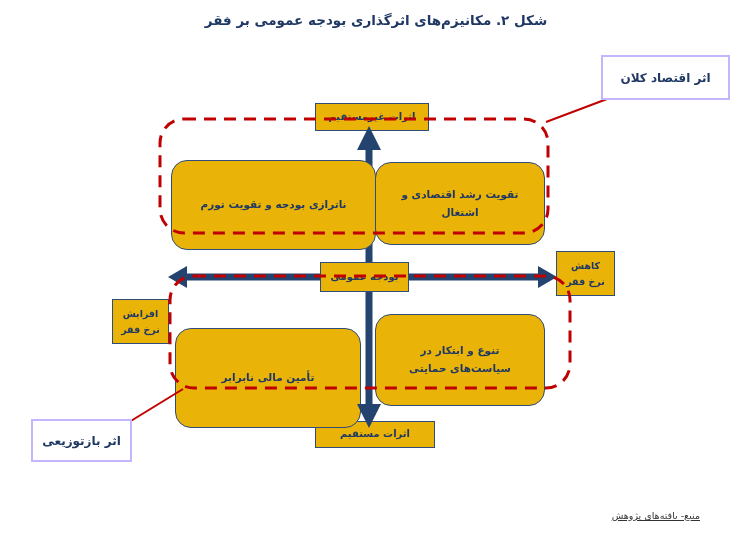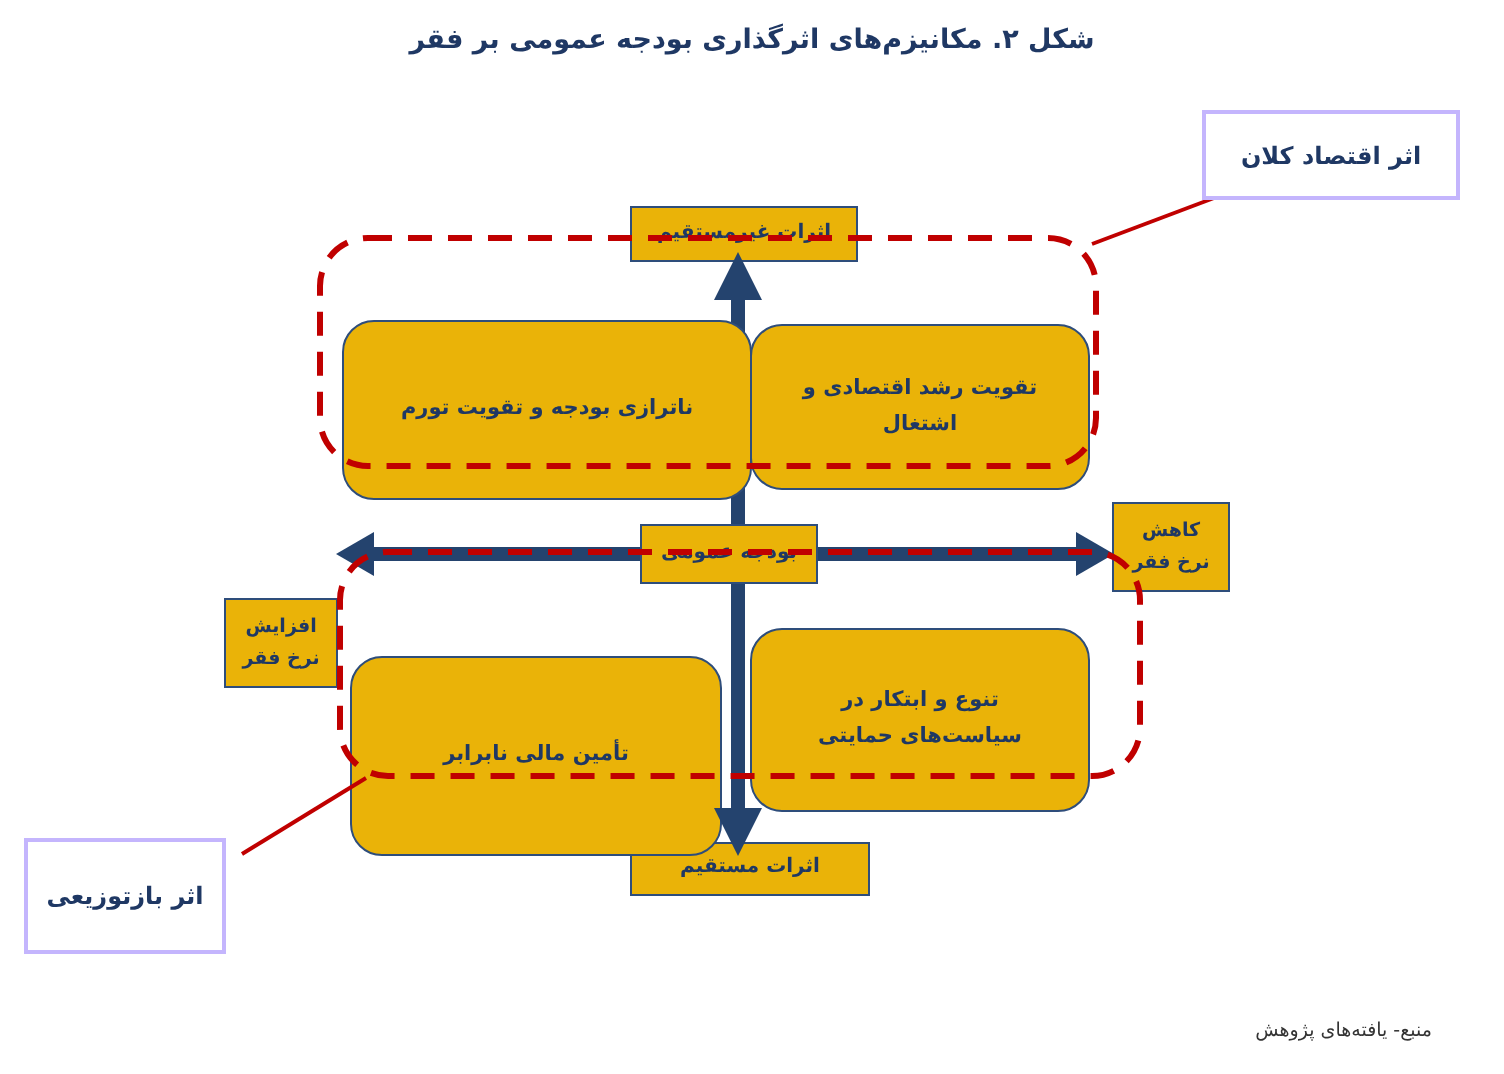--- a/index.html
+++ b/index.html
@@ -64,25 +64,26 @@
     display: flex;
     align-items: center;
     justify-content: center;
     text-align: center;
     font-size: 12px;
     z-index: 4;
   }
 
   .source {
     position: absolute;
-    right: 36px;
+    right: 52px;
     bottom: 16px;
     font-size: 9.5px;
     color: #333333;
     z-index: 2;
+    text-decoration: underline;
   }
 </style>
 </head>
 <body>
 
 <div class="page">
 
   <div class="title" dir="rtl">شکل ۲. مکانیزم‌های اثرگذاری بودجه عمومی بر فقر</div>
 
   <svg class="layer arrows-layer" viewBox="0 0 752 537">
@@ -140,19 +141,19 @@
     <rect x="160" y="119" width="388" height="114" rx="24" fill="none" stroke="#c00000" stroke-width="3" stroke-dasharray="12 8"></rect>
     <rect x="170" y="276" width="400" height="112" rx="24" fill="none" stroke="#c00000" stroke-width="3" stroke-dasharray="12 8"></rect>
     <line x1="607" y1="99" x2="546" y2="122" stroke="#c00000" stroke-width="2"></line>
     <line x1="121" y1="427" x2="183" y2="389" stroke="#c00000" stroke-width="2"></line>
   </svg>
 
   <div class="callout" style="left:601px; top:55px; width:129px; height:45px;" dir="rtl">
     <span>اثر اقتصاد کلان</span>
   </div>
 
-  <div class="callout" style="left:12px; top:419px; width:101px; height:58px;" dir="rtl">
+  <div class="callout" style="left:31px; top:419px; width:101px; height:43px;" dir="rtl">
     <span>اثر بازتوزیعی</span>
   </div>
 
   <div class="source" dir="rtl">منبع- یافته‌های پژوهش</div>
 
 </div>
 
 </body></html>

